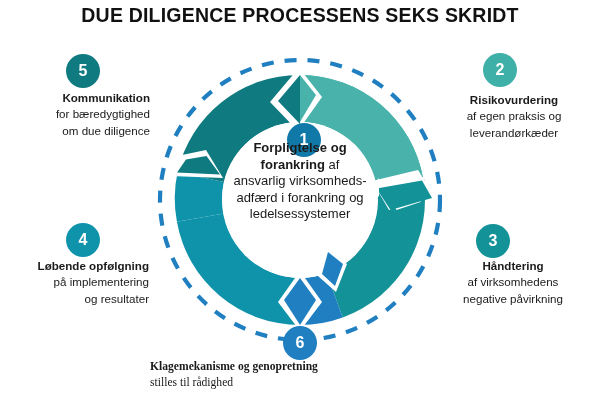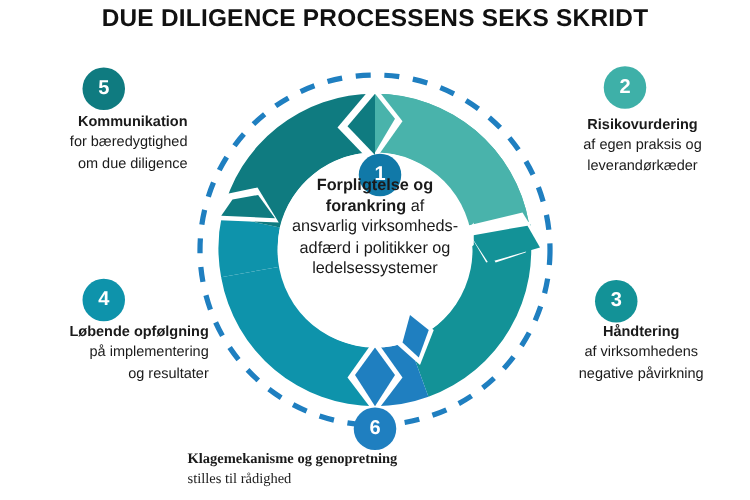--- a/index.html
+++ b/index.html
@@ -74,21 +74,21 @@
   
   .b1{left:287px;top:123px;}
   .b2{left:483px;top:53px;}
   .b3{left:476px;top:224px;}
   .b4{left:66px;top:223px;}
   .b5{left:66px;top:54px;}
   .b6{left:283px;top:326px;}
 
   .l2{left:432px;top:92px;width:164px;}
   .l3{left:428px;top:258px;width:170px;}
-  .l4{left:19px;top:258px;width:148px;}
+  .l4{left:1px;top:258px;width:148px;}
   .l5{left:2px;top:90px;width:148px;}
   .l6{left:150px;top:359px;width:300px;}
 </style>
 </head>
 <body>
 
 <div id="stage">
 
   <div class="title">DUE DILIGENCE PROCESSENS SEKS SKRIDT</div>
 
@@ -213,21 +213,21 @@
   </svg>
 
   <div class="badge b1" style="background:#1179a8;">
     <span>1</span>
   </div>
 
   <div class="center-text">
     <b>Forpligtelse og</b><br>
     <b>forankring</b><span> af</span><br>
     <span>ansvarlig virksomheds-</span><br>
-    <span>adfærd i politikker og</span><br>
+    <span>adfærd i forankring og</span><br>
     <span>ledelsessystemer</span>
   </div>
 
   <div class="badge b2" style="background:#3eb0a8;">
     <span>2</span>
   </div>
   <div class="callout c-right l2">
     <span class="hd">Risikovurdering</span>
     <span class="bd">af egen praksis og</span>
     <span class="bd">leverandørkæder</span>

